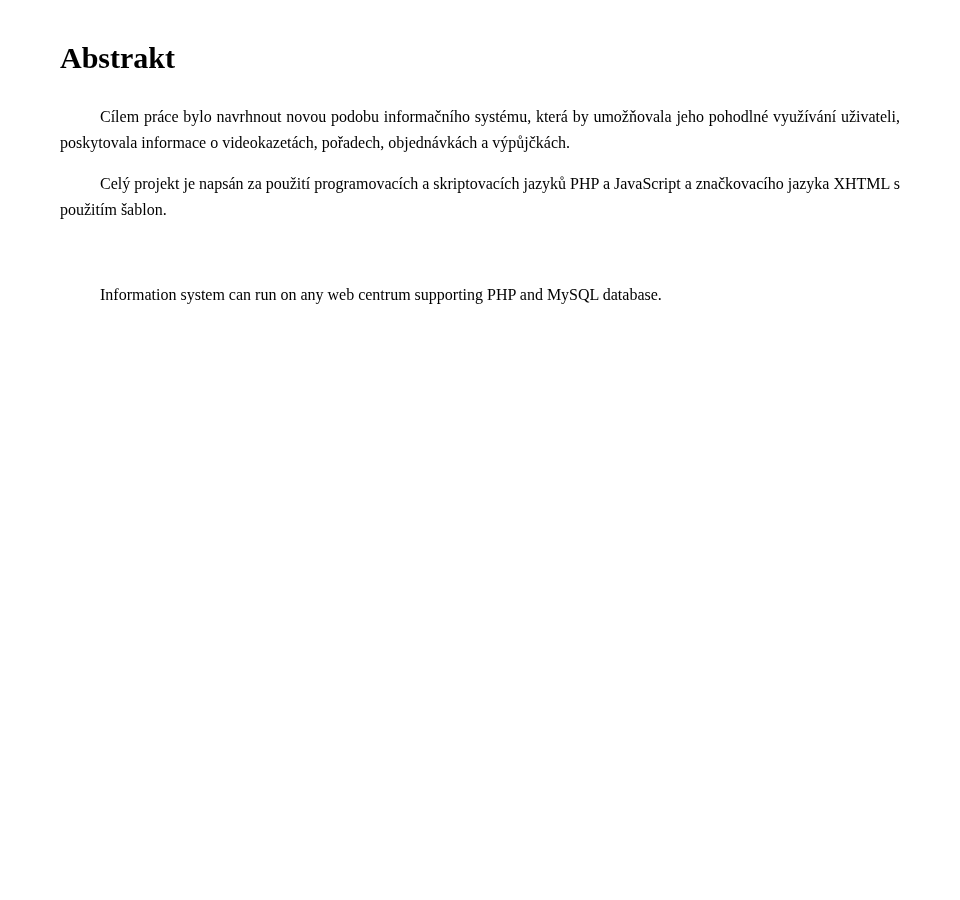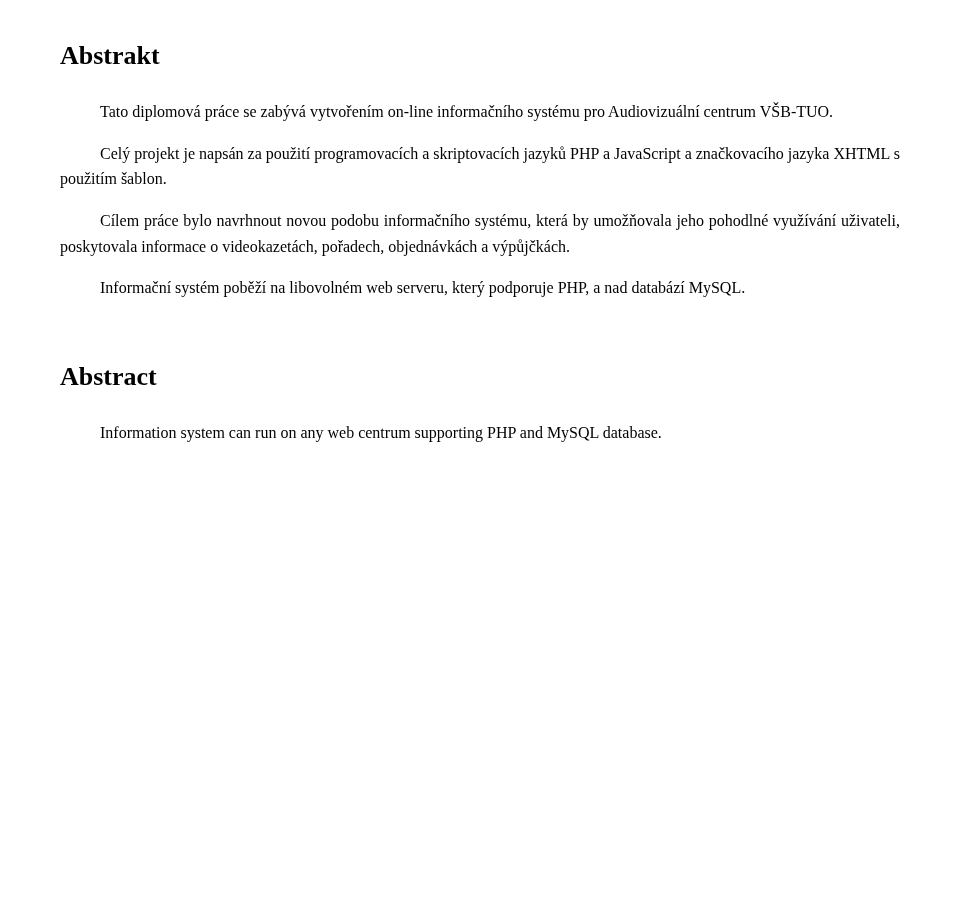--- a/index.html
+++ b/index.html
@@ -16,21 +16,21 @@
       width: 960px;
       min-height: 900px;
     }
 
     .page {
       padding: 40px 60px 40px 60px;
       max-width: 960px;
     }
 
     .section-heading {
-      font-size: 26px;
+      font-size: 30px;
       font-weight: bold;
       margin-bottom: 28px;
       line-height: 1.2;
     }
 
     .body-text {
       font-size: 16px;
       line-height: 1.6;
       text-align: justify;
       text-indent: 40px;
@@ -46,31 +46,28 @@
     }
   </style>
 </head>
 <body>
 
 <div class="page">
 
   <div class="abstract-section">
     <h1 class="section-heading">Abstrakt</h1>
 
-    <p class="body-text">Tato diplomová práce se zabývá vytvořením on-line informačního systému pro Audiovizuální centrum VŠB-TUO.</p>
+
+    <p class="body-text">Cílem práce bylo navrhnout novou podobu informačního systému, která by umožňovala jeho pohodlné využívání uživateli, poskytovala informace o videokazetách, pořadech, objednávkách a výpůjčkách.</p>
 
     <p class="body-text">Celý projekt je napsán za použití programovacích a skriptovacích jazyků PHP a JavaScript a značkovacího jazyka XHTML s použitím šablon.</p>
 
-    <p class="body-text">Cílem práce bylo navrhnout novou podobu informačního systému, která by umožňovala jeho pohodlné využívání uživateli, poskytovala informace o videokazetách, pořadech, objednávkách a výpůjčkách.</p>
-
-    <p class="body-text">Informační systém poběží na libovolném web serveru, který podporuje PHP, a nad databází MySQL.</p>
   </div>
 
   <div class="english-section">
-    <h1 class="section-heading">Abstract</h1>
 
 
 
 
     <p class="body-text">Information system can run on any web centrum supporting PHP and MySQL database.</p>
   </div>
 
 </div>
 
 </body></html>

